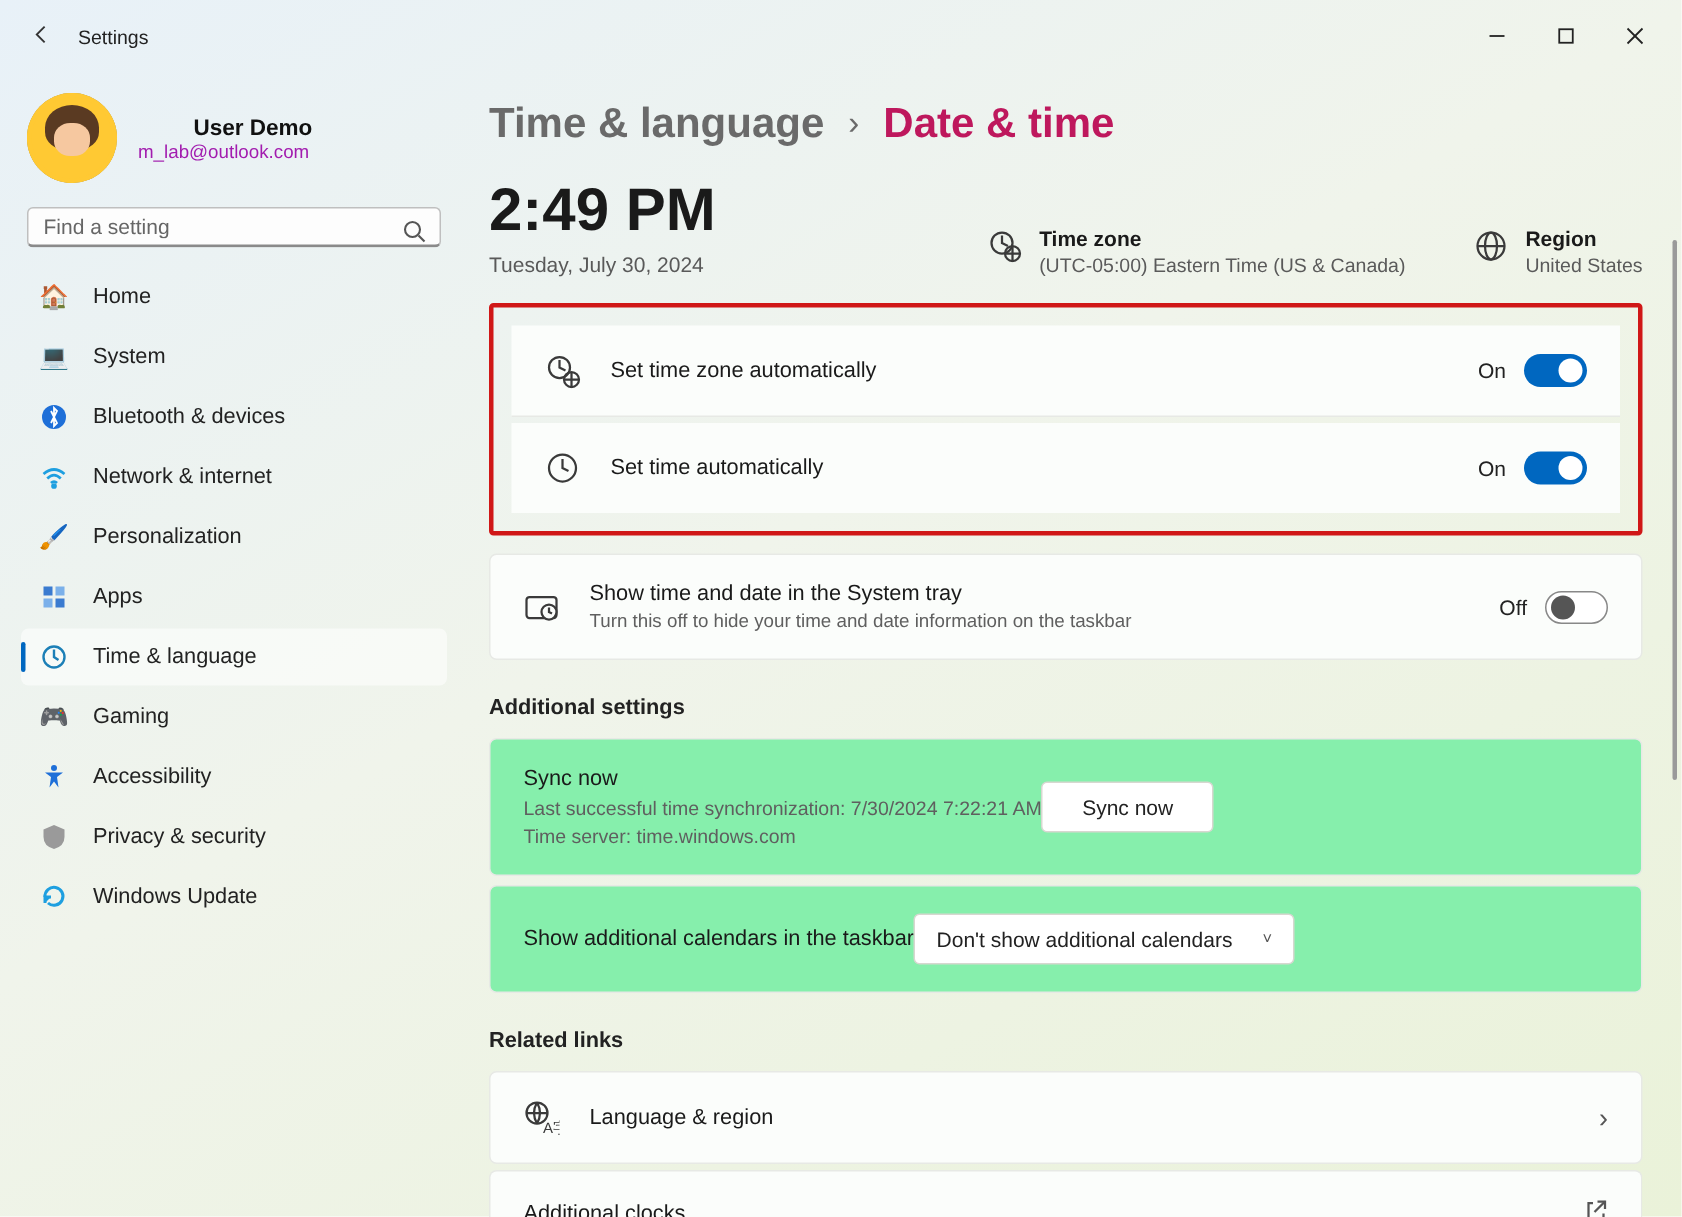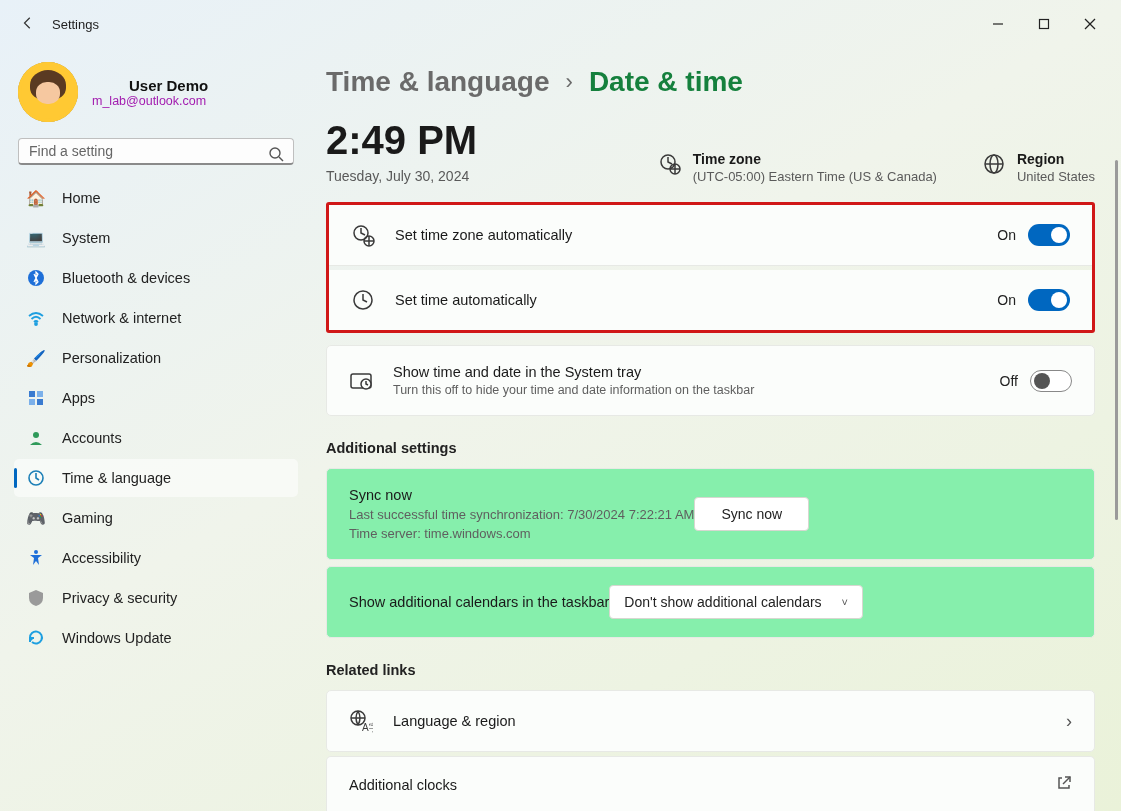--- a/index.html
+++ b/index.html
@@ -67,31 +67,31 @@
   .nav-item.active::before{
     content:""; position:absolute; left:0; top:9px; width:3px; height:20px; background:#0067c0; border-radius:2px;
   }
   .nav-ico { width:20px; height:20px; display:flex; align-items:center; justify-content:center; font-size:16px; }
 
   
   .content { flex:1; padding: 18px 26px 0 16px; overflow-y:auto; position:relative; }
   .crumbs { display:flex; align-items:center; gap:16px; font-size:28px; margin-bottom:22px; }
   .crumbs .lnk { color:#6a6a6a; font-weight:600; }
   .crumbs .sep { color:#6a6a6a; font-size:22px; }
-  .crumbs .cur { color:#15803d; font-weight:600; }
+  .crumbs .cur { color:#be185d; font-weight:600; }
   .headrow { display:flex; align-items:flex-end; margin-bottom:18px; }
   .clock .time { font-size:40px; font-weight:700; color:#1a1a1a; line-height:1; }
   .clock .date { font-size:14px; color:#595959; margin-top:8px; }
   .meta { display:flex; gap:46px; margin-top:4px; margin-left:auto;}
   .metaitem { display:flex; gap:12px; }
   .metaico { width:22px; height:22px; color:#3a3a3a; margin-top:2px; }
   .metatxt .mlabel { font-size:14px; font-weight:600; color:#1a1a1a; }
   .metatxt .mval { font-size:13px; color:#5a5a5a; margin-top:2px; }
 
-  .hlbox { border:3px solid #d01717; border-radius:3px; padding:0; margin-bottom:12px;text-align:right; }
+  .hlbox { border:3px solid #d01717; border-radius:3px; padding:12px; margin-bottom:12px;text-align:right; }
   .card {
     background: #fbfdfb; border:1px solid #e7e9e5; border-radius:5px;
     display:flex; align-items:center; padding: 18px 22px; gap:20px; margin-bottom:4px;
   }
   .hlbox .card:first-child{border-top:none;border-left:none;border-right:none;border-radius:0;}
   .hlbox .card:last-child{border:none;border-radius:0;margin-bottom:0;}
   .card .cico { width:24px; height:24px; color:#3a3a3a; flex-shrink:0; }
   .card .ctitle { font-size:14.5px; color:#1a1a1a; }
   .card .csub { font-size:12.5px; color:#5f5f5f; margin-top:3px; }
   .card .cspacer { flex:1; }
@@ -220,29 +220,20 @@
       <div class="nav-item">
           <span class="nav-ico ic-apps">
             <svg width="16" height="16" viewBox="0 0 16 16">
               <rect x="1" y="1" width="6" height="6" fill="#3a7bd0"></rect>
               <rect x="9" y="1" width="6" height="6" fill="#7bb0ea"></rect>
               <rect x="1" y="9" width="6" height="6" fill="#7bb0ea"></rect>
               <rect x="9" y="9" width="6" height="6" fill="#3a7bd0"></rect>
             </svg>
           </span>
           <span>Apps</span>
-        </div>
-      <div class="nav-item">
-          <span class="nav-ico ic-acct">
-            <svg width="16" height="16" viewBox="0 0 16 16" fill="#2f9a5a">
-              <circle cx="8" cy="5" r="3"></circle>
-              <path d="M2 15 Q8 9 14 15 Z"></path>
-            </svg>
-          </span>
-          <span>Accounts</span>
         </div>
       <div class="nav-item active">
           <span class="nav-ico ic-time">
             <svg width="18" height="18" viewBox="0 0 18 18" fill="none" stroke="#1c7fb7" stroke-width="1.6">
               <circle cx="9" cy="9" r="7"></circle>
               <path d="M9 4 L9 9 L12 11"></path>
             </svg>
           </span>
           <span>Time &amp; language</span>
         </div>

